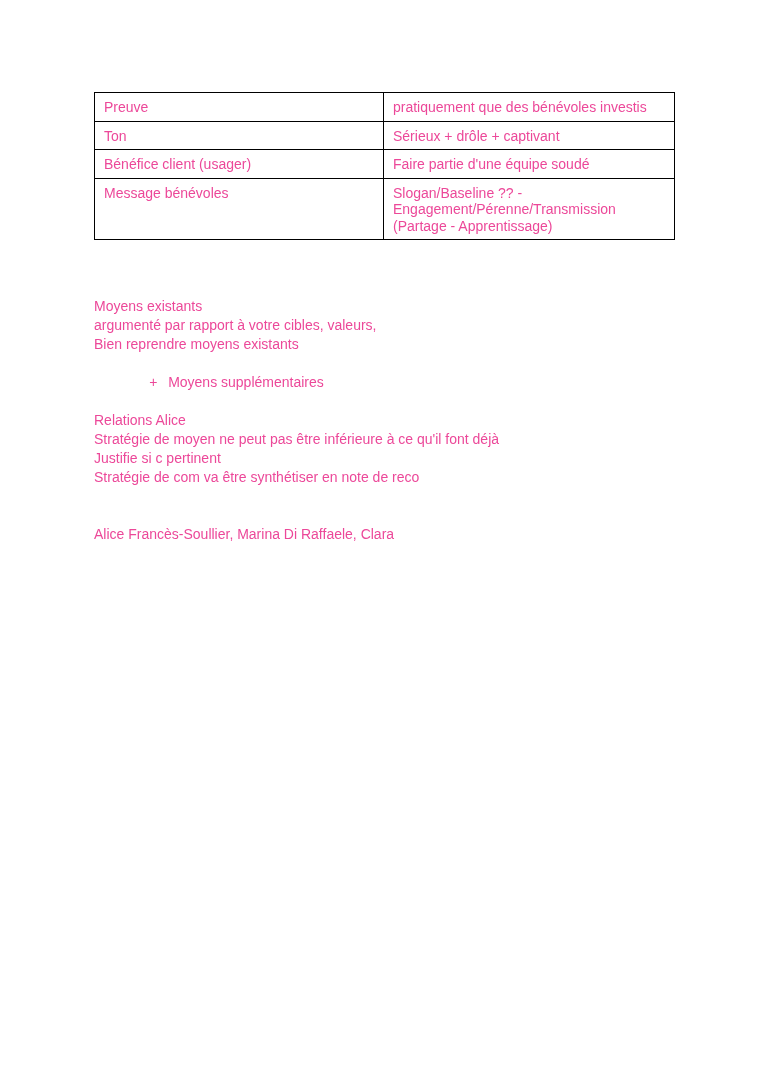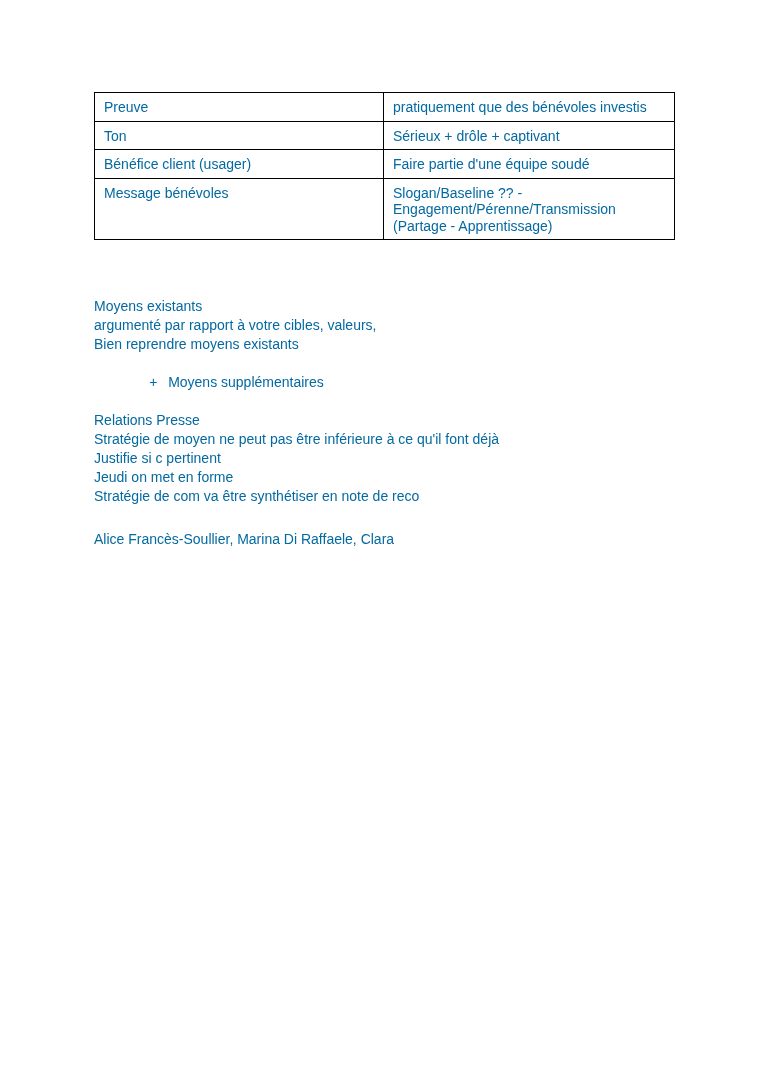--- a/index.html
+++ b/index.html
@@ -6,21 +6,21 @@
     margin: 0;
     padding: 0;
     background: #ffffff;
   }
   .page {
     position: relative;
     width: 768px;
     height: 1085px;
     background: #ffffff;
     font-family: "Liberation Sans", sans-serif;
-    color: #0369a1;
+    color: #ec4899;
     overflow: hidden;
   }
   .content {
     position: absolute;
     left: 94px;
     top: 92px;
     width: 580px;
   }
   table.brief {
     border-collapse: collapse;
@@ -47,21 +47,21 @@
     white-space: pre-wrap;
   }
   .note-list-item {
     padding-left: 24px;
   }
   .note-list-item .marker {
     display: inline-block;
     width: 19px;
   }
   .authors {
-    margin-top: 24px;
+    margin-top: 38px;
     font-size: 14px;
     line-height: 19px;
   }
 </style>
 </head>
 <body>
 
 <div class="page">
   <div class="content">
 
@@ -92,23 +92,22 @@
       </tbody>
     </table>
 
     <div class="notes">
       <div class="note-line">Moyens existants</div>
       <div class="note-line">argumenté par rapport à votre cibles, valeurs,</div>
       <div class="note-line">Bien reprendre moyens existants</div>
       <div class="note-line note-list-item">
         <span class="marker">+</span><span>Moyens supplémentaires</span>
       </div>
-      <div class="note-line">Relations Presse</div>
+      <div class="note-line">Relations Alice</div>
       <div class="note-line">Stratégie de moyen ne peut pas être inférieure à ce qu'il font déjà</div>
       <div class="note-line">Justifie si c pertinent</div>
-      <div class="note-line">Jeudi on met en forme</div>
       <div class="note-line">Stratégie de com va être synthétiser en note de reco</div>
     </div>
 
     <div class="authors">Alice Francès-Soullier, Marina Di Raffaele, Clara</div>
 
   </div>
 </div>
 
 </body></html>

